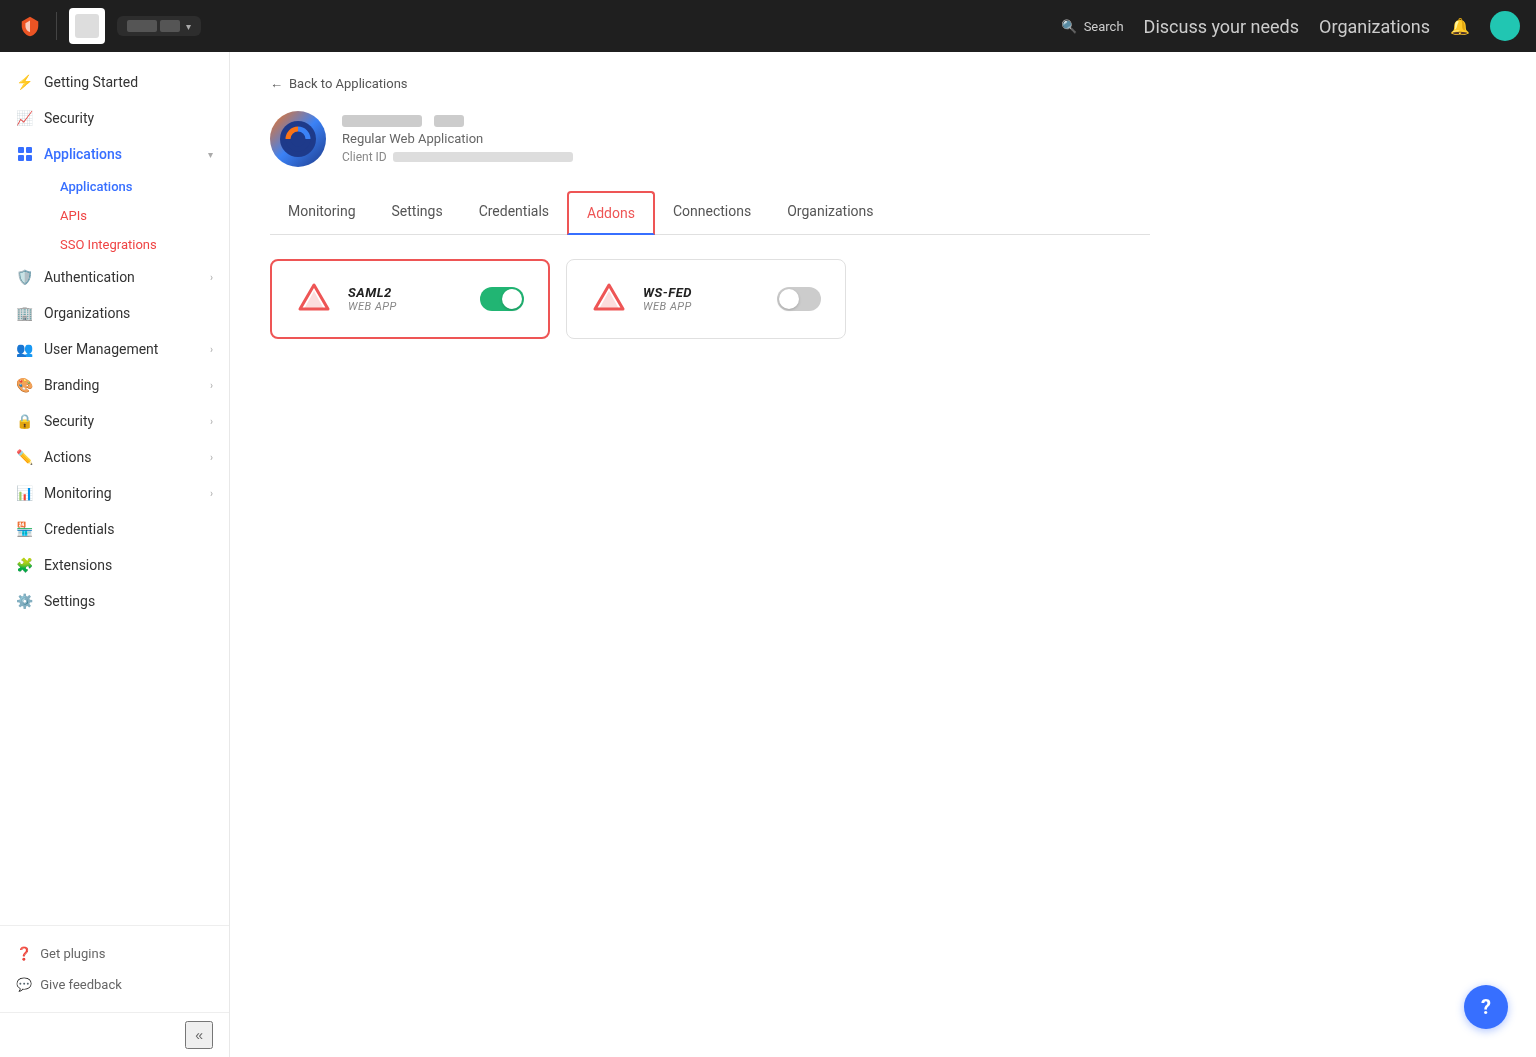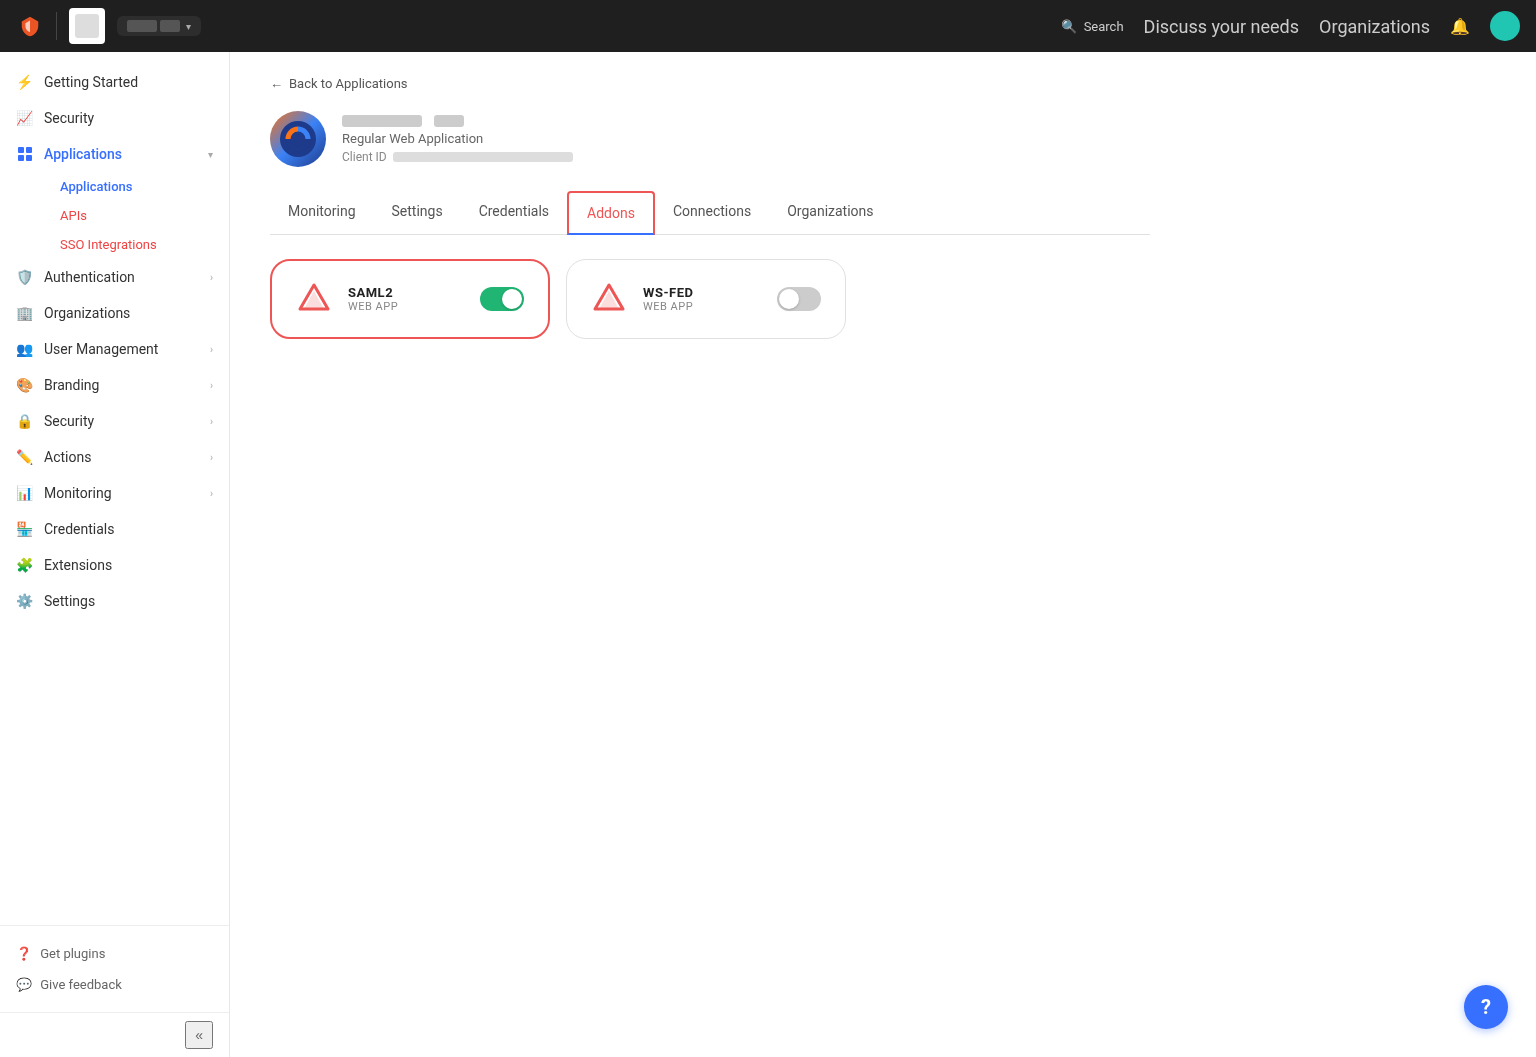--- a/index.html
+++ b/index.html
@@ -182,27 +182,28 @@
 
     
     .addons-grid {
       display: flex;
       gap: 16px;
       flex-wrap: wrap;
     }
     .addon-card {
       width: 280px;
       border: 1px solid #e0e0e0;
-      border-radius: 20px;
+      border-radius: 8px;
       padding: 20px 24px;
       display: flex;
       align-items: center;
       gap: 16px;
       background: #fff;
       cursor: pointer;
+      font-style: italic;
     }
     .addon-card.highlighted {
       border: 2px solid #e55;
     }
     .addon-icon {
       width: 36px; height: 36px;
       display: flex; align-items: center; justify-content: center;
       flex-shrink: 0;
     }
     .addon-info { flex: 1; }

